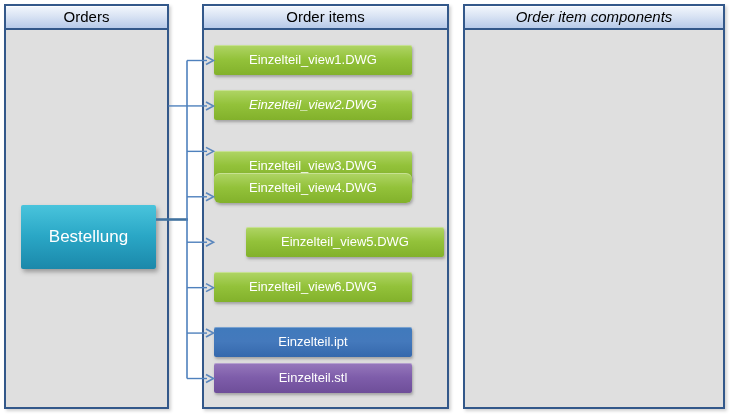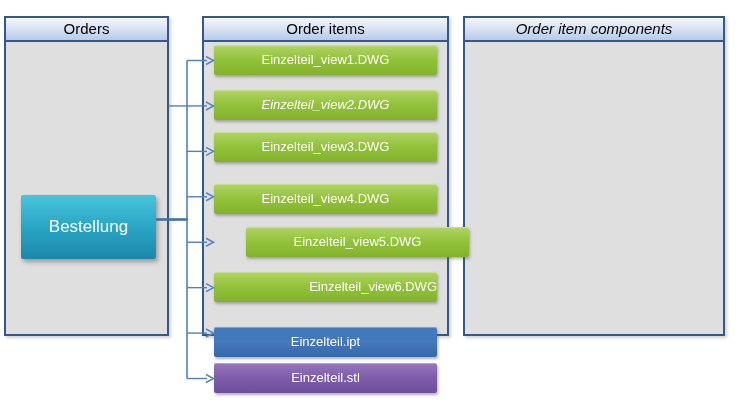--- a/index.html
+++ b/index.html
@@ -1,46 +1,45 @@
 <!DOCTYPE html>
 <html><head>
 <meta charset="utf-8">
 <style>
   html,body{margin:0;padding:0;}
   body{
     width:750px;height:418px;position:relative;background:#ffffff;
     font-family:"Liberation Sans", sans-serif;overflow:hidden;
   }
   .panel{
-    position:absolute;top:4px;height:320px;box-sizing:border-box;
+    position:absolute;top:4px;height:405px;box-sizing:border-box;
     background:#dfdfdf;border:2px solid #33588a;
     box-shadow:2px 2px 3px rgba(0,0,0,0.18);
-    margin-top:12px;
   }
   .panel-header{
     height:24px;box-sizing:border-box;border-bottom:2px solid #33588a;
     background:linear-gradient(180deg,#f3f7fd 0%,#dae4f4 45%,#b7cae9 100%);
     box-shadow:inset 0 1px 0 rgba(255,255,255,0.8);
     text-align:center;font-size:15px;line-height:22px;color:#000;
   }
   #panel-orders{left:4px;width:165px;}
   #panel-order-items{left:202px;width:247px;}
   #panel-components{left:463px;width:262px;font-style:italic;}
 
   .order-node{
-    position:absolute;left:21px;top:195px;width:135px;height:64px;
+    position:absolute;left:21px;top:205px;width:135px;height:64px;
     background:linear-gradient(180deg,#49c4dc 0%,#2aa7c6 48%,#1b88aa 100%);
     border-radius:2px;box-shadow:2px 3px 4px rgba(90,90,90,0.5);
     color:#fff;display:flex;flex-direction:column;align-items:center;justify-content:center;
   }
   .order-node .title{font-size:17px;line-height:20px;}
   .order-node .subtitle{font-size:11px;line-height:14px;}
 
   .item{
-    position:absolute;left:214px;width:223px;height:30px;box-sizing:border-box;
+    position:absolute;left:214px;width:198px;height:30px;box-sizing:border-box;
     border-radius:2px;color:#fff;font-size:13px;text-align:center;line-height:30px;
     box-shadow:1px 2px 3px rgba(100,100,100,0.5), inset 0 1px 0 rgba(255,255,255,0.3);
   }
   .item.green{background:linear-gradient(180deg,#b0d566 0%,#93c23a 48%,#82b12b 100%);}
   .item.blue{background:linear-gradient(180deg,#5d96d3 0%,#407abc 0%,#4479bc 48%,#3568ac 100%);}
   .item.purple{background:linear-gradient(180deg,#9678bc 0%,#7e5daa 48%,#6e4e99 100%);}
 
   #connectors{position:absolute;left:0;top:0;pointer-events:none;}
 </style>
 </head>
@@ -58,24 +57,24 @@
   <div class="panel-header">Order item components</div>
 </div>
 
 <div class="order-node">
   <div class="title">Bestellung</div>
 </div>
 
 <div id="items">
     <div class="item green" style="top: 45px;">Einzelteil_view1.DWG</div>
     <div class="item green" style="top: 90.43px; font-style: italic;">Einzelteil_view2.DWG</div>
-    <div class="item green" style="top: 132px;">Einzelteil_view3.DWG</div>
-    <div class="item green" style="top: 184px;">Einzelteil_view4.DWG</div>
+    <div class="item green" style="top: 151px;">Einzelteil_view3.DWG</div>
+    <div class="item green" style="top: 173px; border-radius: 6px;">Einzelteil_view4.DWG</div>
     <div class="item green" style="top: 226.72px; margin-left: 32px;">Einzelteil_view5.DWG</div>
-    <div class="item green" style="top: 272.15px; text-align: right;">Einzelteil_view6.DWG</div>
+    <div class="item green" style="top: 272.15px;">Einzelteil_view6.DWG</div>
     <div class="item blue" style="top: 327px;">Einzelteil.ipt</div>
     <div class="item purple" style="top: 363.01px;">Einzelteil.stl</div>
   </div>
 
 <svg id="connectors" width="750" height="418">
     <line x1="156" y1="219.5" x2="188" y2="219.5" stroke="#41729f" stroke-width="2.6"></line>
     <line x1="187" y1="60.5" x2="187" y2="378.51" stroke="#4f81bd" stroke-width="1.6"></line>
     <line x1="168.5" y1="105.93" x2="187" y2="105.93" stroke="#4f81bd" stroke-width="1.4"></line>
     <line x1="187" y1="60.5" x2="207" y2="60.5" stroke="#4f81bd" stroke-width="1.4"></line>
     <polyline points="206,56.5 213.5,60.5 206,64.5" fill="none" stroke="#5b87bd" stroke-width="1.6"></polyline>

